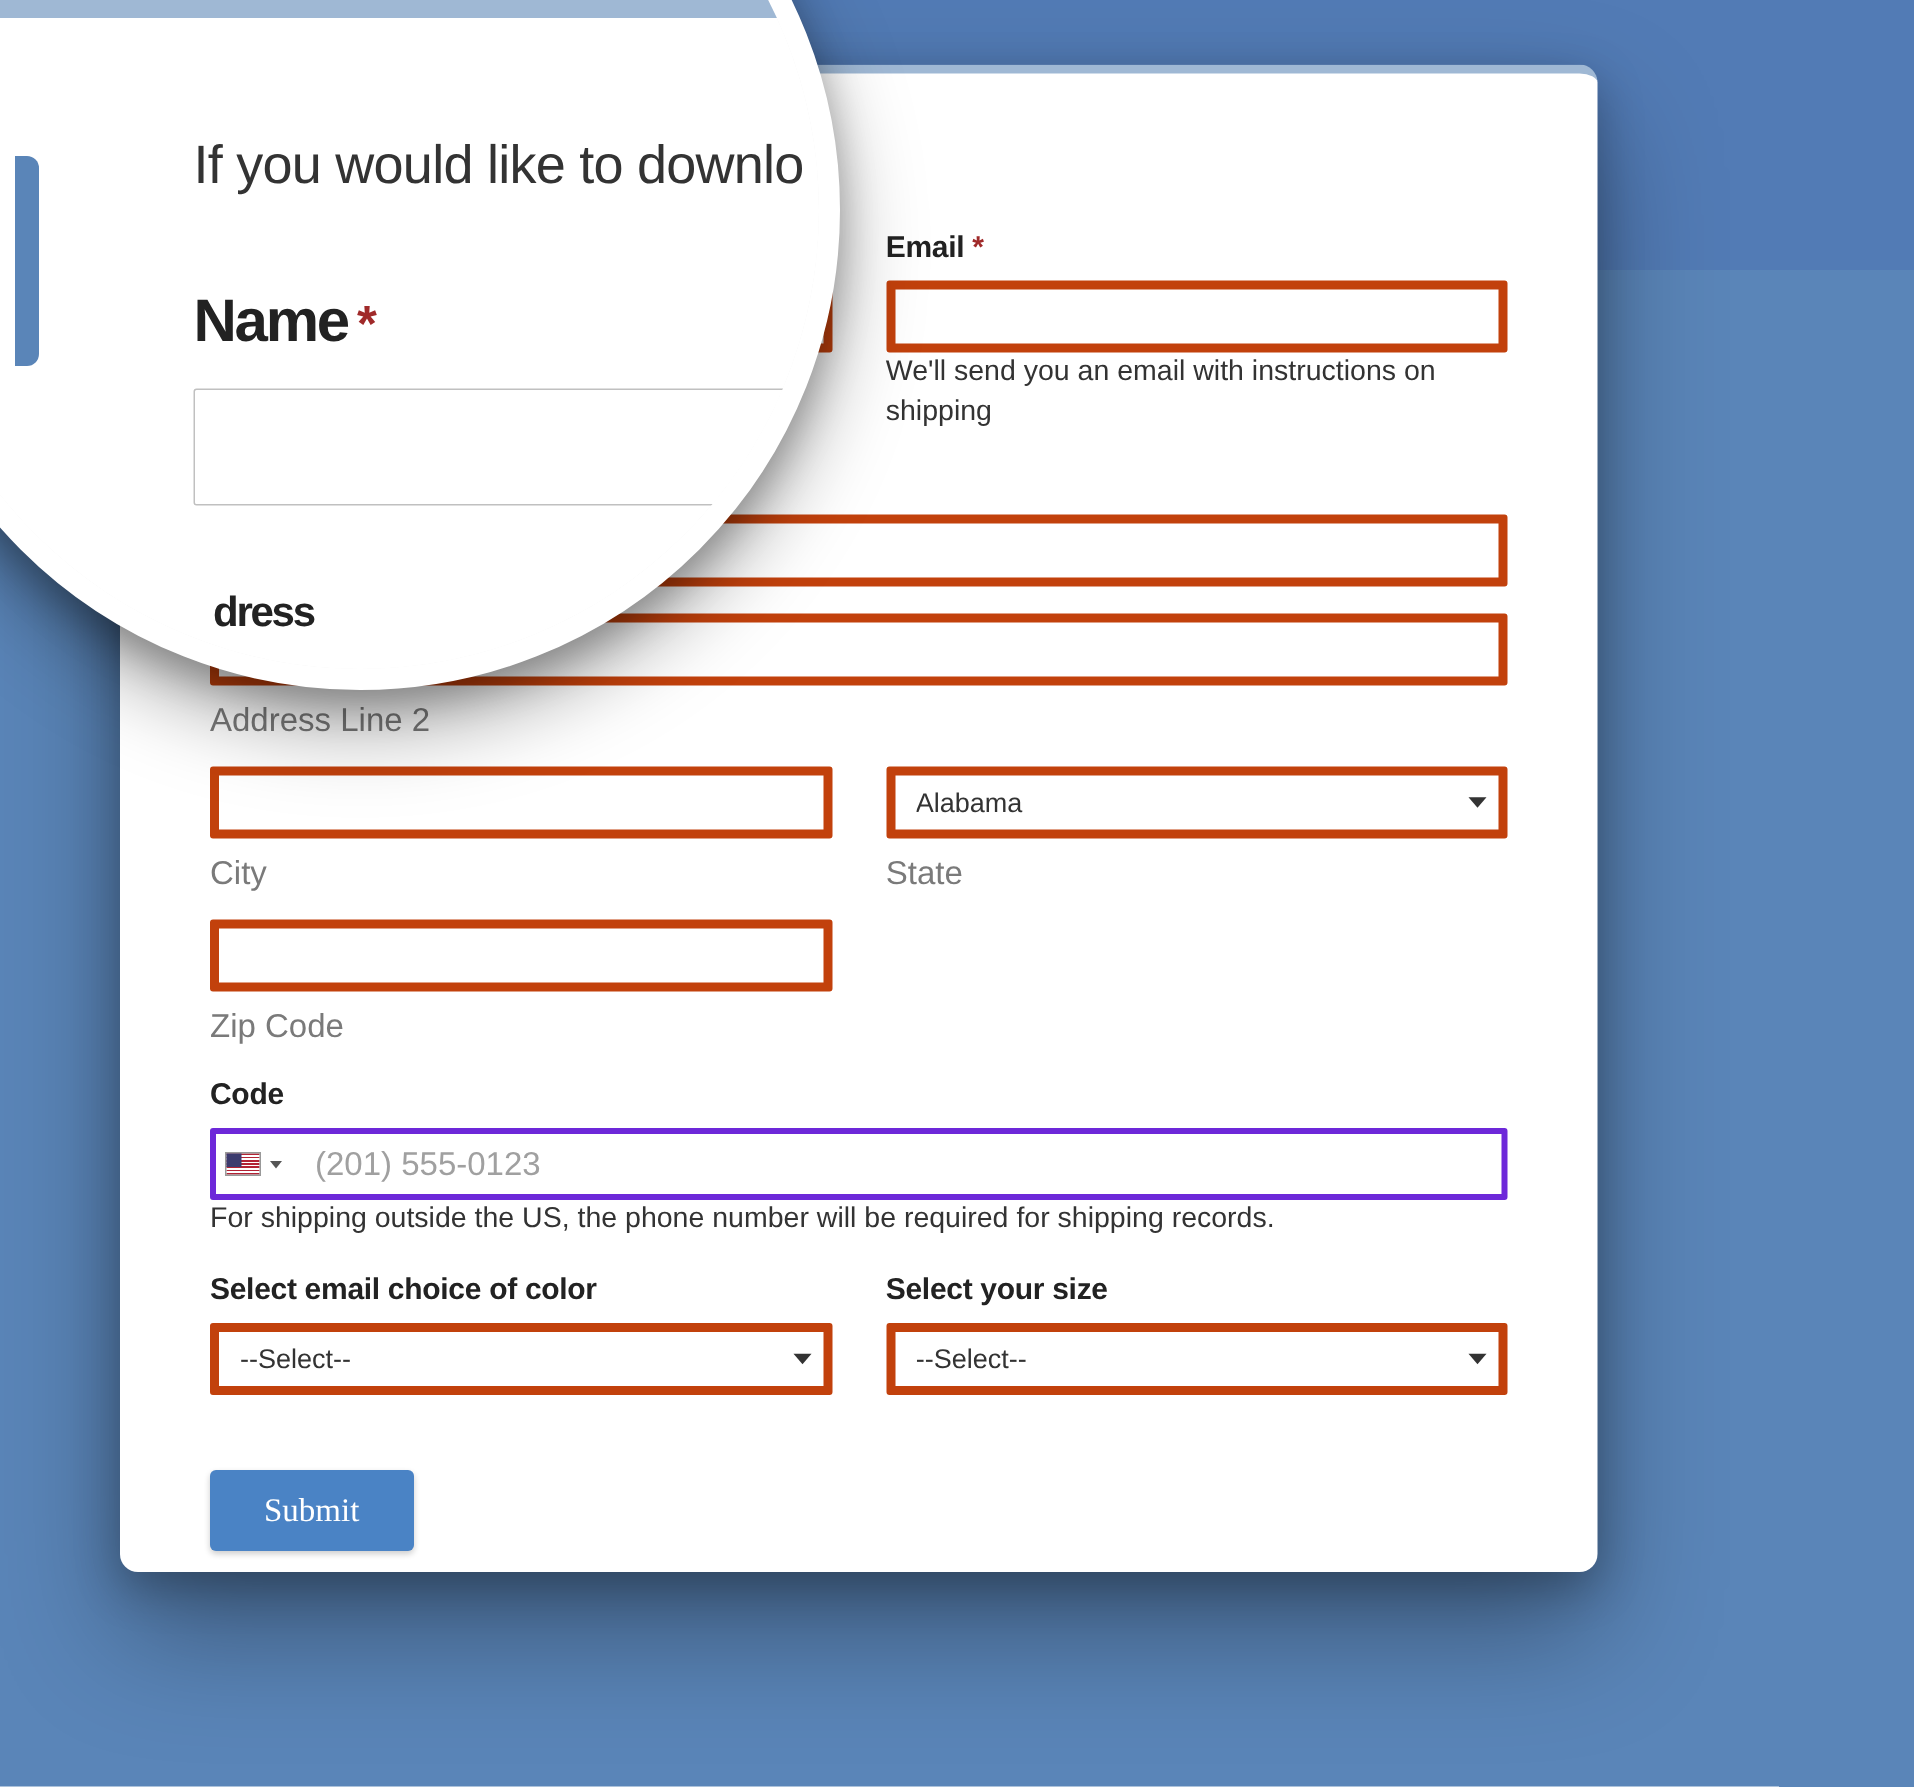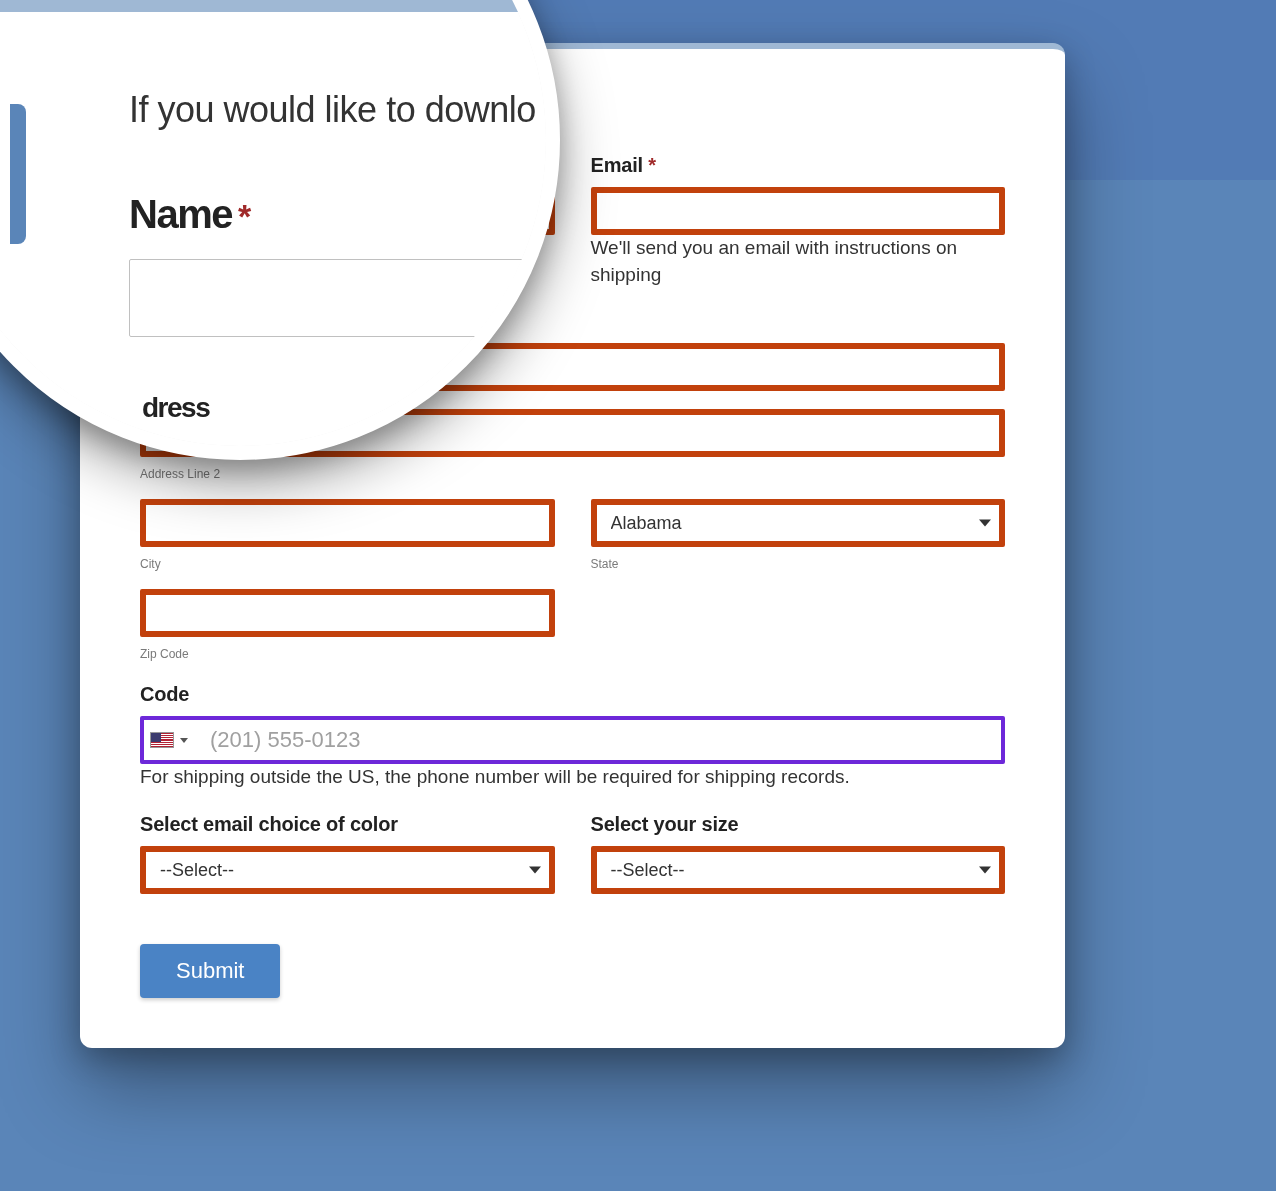--- a/index.html
+++ b/index.html
@@ -88,21 +88,21 @@
     border-right: 6px solid transparent;
     border-top: 7px solid #333;
     pointer-events: none;
   }
   .help-text {
     font-size: 19px;
     color: #333;
     line-height: 1.4;
   }
   .sub-label {
-    font-size: 12px;
+    font-size: 22px;
     color: #7a7a7a;
     margin-top: 10px;
   }
   .section {
     margin-bottom: 22px;
   }
   .address-group .text-input {
     margin-bottom: 0;
   }
   .address-block {
@@ -171,20 +171,21 @@
   .submit-btn {
     background: #4a83c5;
     color: #fff;
     border: none;
     font-size: 22px;
     padding: 14px 36px;
     border-radius: 4px;
     cursor: pointer;
     box-shadow: 0 2px 4px rgba(0,0,0,0.2);
     margin-top: 28px;
+    font-family: Liberation Serif, serif;
   }
 
   
   .lens {
     position: absolute;
     top: -180px;
     left: -80px;
     width: 640px;
     height: 640px;
     border-radius: 50%;

